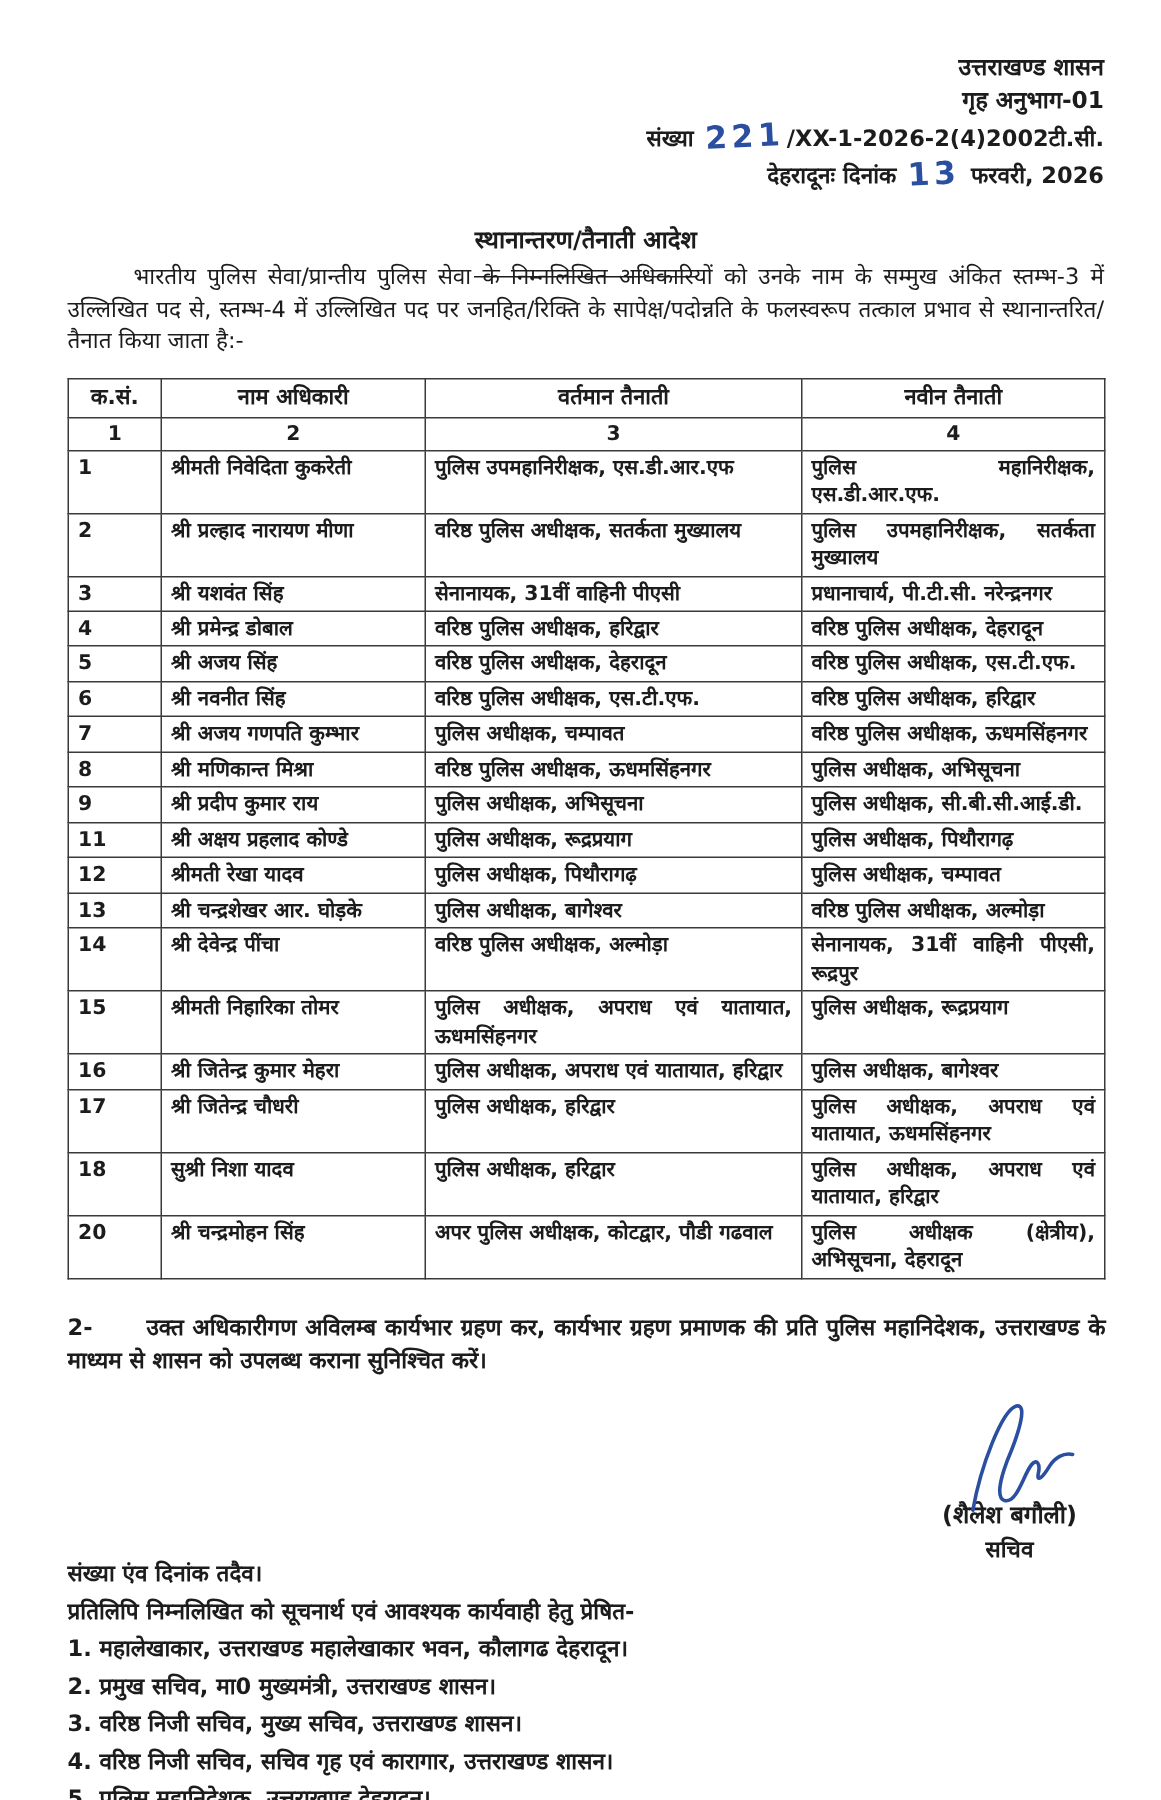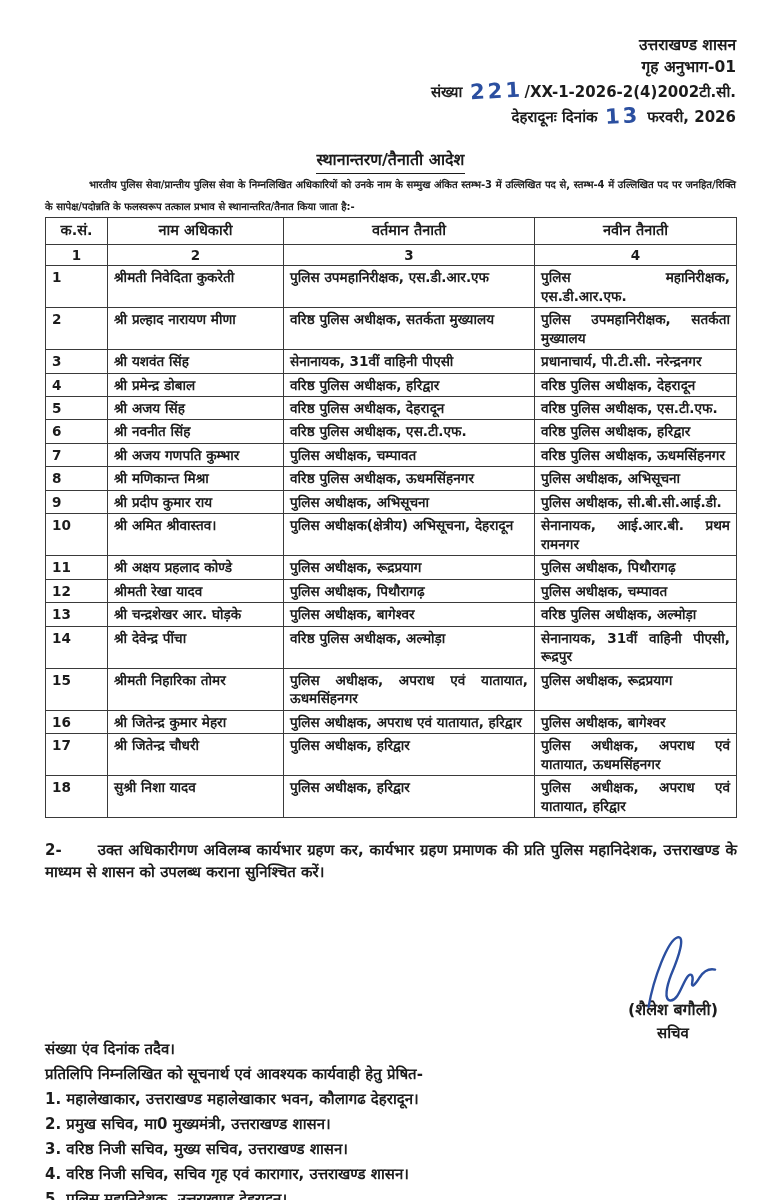--- a/index.html
+++ b/index.html
@@ -18,29 +18,29 @@
     color: var(--handwriting, #2b4fa0);
     font-size: 21px; font-weight: 600; letter-spacing: 3px;
     display: inline-block; transform: rotate(-3deg) translateY(1px);
     padding: 0 2px;
   }
 
   
   .order-title {
     text-align: center; font-weight: 700; font-size: 16px; margin-top: 20px;
   }
-  .order-title span { border-bottom: 1.5px solid #1c1c1c; padding-bottom: 4px; }
+  .order-title span { border-bottom: 1.5px solid #1c1c1c; padding-bottom: 15px; }
   .order-body {
-    margin-top: 4px; font-size: 10px; line-height: 21.5px;
-    text-align: justify; text-indent: 44px; font-weight: 700;
+    margin-top: 4px; font-size: 15px; line-height: 21.5px;
+    text-align: justify; text-indent: 44px; font-weight: 400;
   }
 
   
   table.transfer {
-    border-collapse: collapse; width: 691px; table-layout: fixed;
+    border-collapse: collapse; margin-top: 13px; width: 691px; table-layout: fixed;
   }
   table.transfer th, table.transfer td {
     border: 1.6px solid #3a3a3a; padding: 2px 6px; vertical-align: top;
     font-size: 13.6px; line-height: 1.36; word-wrap: break-word;
   }
   table.transfer th { font-weight: 700; text-align: center; font-size: 14.5px; padding: 3px 4px; }
   col.c1 { width: 62px; } col.c2 { width: 176px; } col.c3 { width: 251px; } col.c4 { width: 202px; }
   td.c-sn { padding-left: 9px; font-weight: 600; }
   td.c-name { padding-left: 13px; font-weight: 600; }
   td.c-cur, td.c-new { text-align: justify; font-weight: 600; }
@@ -157,26 +157,20 @@
           <td class="c-new">पुलिस अधीक्षक, अभिसूचना</td>
         </tr>
 
         <tr>
           <td class="c-sn">9</td>
           <td class="c-name">श्री प्रदीप कुमार राय</td>
           <td class="c-cur">पुलिस अधीक्षक, अभिसूचना</td>
           <td class="c-new">पुलिस अधीक्षक, सी.बी.सी.आई.डी.</td>
         </tr>
 
-        <tr>
-          <td class="c-sn">10</td>
-          <td class="c-name">श्री अमित श्रीवास्तव।</td>
-          <td class="c-cur">पुलिस अधीक्षक(क्षेत्रीय) अभिसूचना, देहरादून</td>
-          <td class="c-new">सेनानायक, आई.आर.बी. प्रथम रामनगर</td>
-        </tr>
 
         <tr>
           <td class="c-sn">11</td>
           <td class="c-name">श्री अक्षय प्रहलाद कोण्डे</td>
           <td class="c-cur">पुलिस अधीक्षक, रूद्रप्रयाग</td>
           <td class="c-new">पुलिस अधीक्षक, पिथौरागढ़</td>
         </tr>
 
         <tr>
           <td class="c-sn">12</td>
@@ -221,20 +215,26 @@
         </tr>
 
         <tr>
           <td class="c-sn">18</td>
           <td class="c-name">सुश्री निशा यादव</td>
           <td class="c-cur">पुलिस अधीक्षक, हरिद्वार</td>
           <td class="c-new">पुलिस अधीक्षक, अपराध एवं यातायात, हरिद्वार</td>
         </tr>
 
 
+        <tr>
+          <td class="c-sn">20</td>
+          <td class="c-name">श्री चन्द्रमोहन सिंह</td>
+          <td class="c-cur">अपर पुलिस अधीक्षक, कोटद्वार, पौडी गढवाल</td>
+          <td class="c-new">पुलिस अधीक्षक (क्षेत्रीय), अभिसूचना, देहरादून</td>
+        </tr>
       </tbody>
   </table>
 
   <div class="closing">
     <span class="cl-num">2-</span><span>उक्त अधिकारीगण अविलम्ब कार्यभार ग्रहण कर, कार्यभार ग्रहण प्रमाणक की प्रति पुलिस महानिदेशक, उत्तराखण्ड के माध्यम से शासन को उपलब्ध कराना सुनिश्चित करें।</span>
   </div>
 
 </div>
 
 <div class="sig-area">

